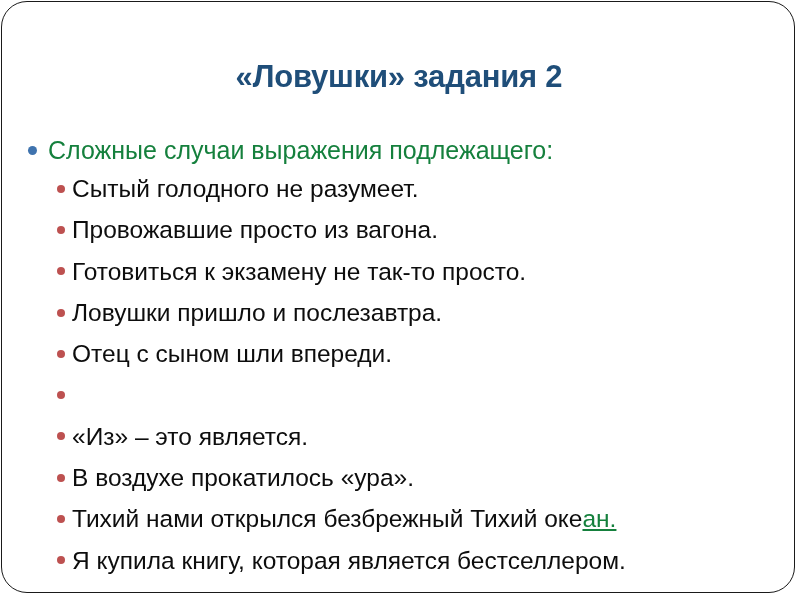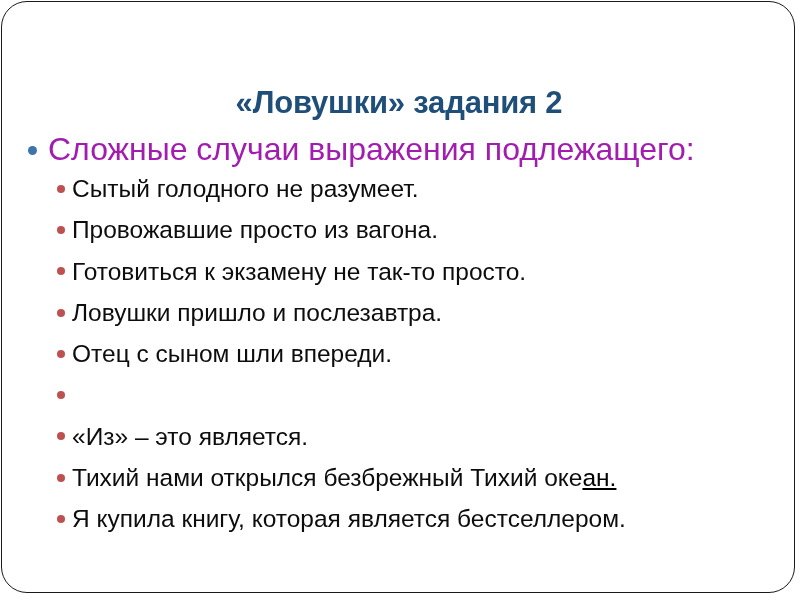--- a/index.html
+++ b/index.html
@@ -35,21 +35,20 @@
     left: 0;
     top: 58px;
     width: 794px;
     text-align: center;
     font-size: 31px;
     font-weight: bold;
     letter-spacing: -0.2px;
     color: #1F4E79;
     line-height: 1.08;
     white-space: nowrap;
-    margin-top: 26px;
   }
 
   
   .body-list {
     position: absolute;
     left: 0;
     top: 130px;
     width: 794px;
   }
 
@@ -64,22 +63,22 @@
     position: absolute;
     left: 26px;
     top: 50%;
     margin-top: -4.5px;
     width: 9px;
     height: 9px;
     border-radius: 50%;
     background: #3F73AE;
   }
   .lvl1 .txt {
-    font-size: 32px;
-    color: #a21caf;
+    font-size: 25px;
+    color: #15803d;
     line-height: 1.12;
     white-space: nowrap;
   }
 
   .lvl2 {
     position: relative;
     height: 41.3px;
     padding-left: 70px;
     display: flex;
     align-items: center;
@@ -96,21 +95,21 @@
   }
   .lvl2 .txt {
     font-size: 24.5px;
     color: #0d0d0d;
     line-height: 1.12;
     white-space: nowrap;
   }
 
   
   .link-run {
-    color: #000000;
+    color: #15803d;
     text-decoration: underline;
     text-underline-offset: 2px;
     margin-top: 44px;
   }
 </style>
 </head>
 <body>
 
 <div class="slide">
 
@@ -150,20 +149,24 @@
 
     <div class="lvl2">
       <span class="dot"></span>
     </div>
 
     <div class="lvl2">
       <span class="dot"></span>
       <span class="txt">«Из» – это является.</span>
     </div>
 
+    <div class="lvl2">
+      <span class="dot"></span>
+      <span class="txt">В воздухе прокатилось «ура».</span>
+    </div>
 
     <div class="lvl2">
       <span class="dot"></span>
       <span class="txt"><span>Тихий нами открылся безбрежный Тихий оке</span><span class="link-run">ан.</span></span>
     </div>
 
     <div class="lvl2">
       <span class="dot"></span>
       <span class="txt">Я купила книгу, которая является бестселлером.</span>
     </div>

